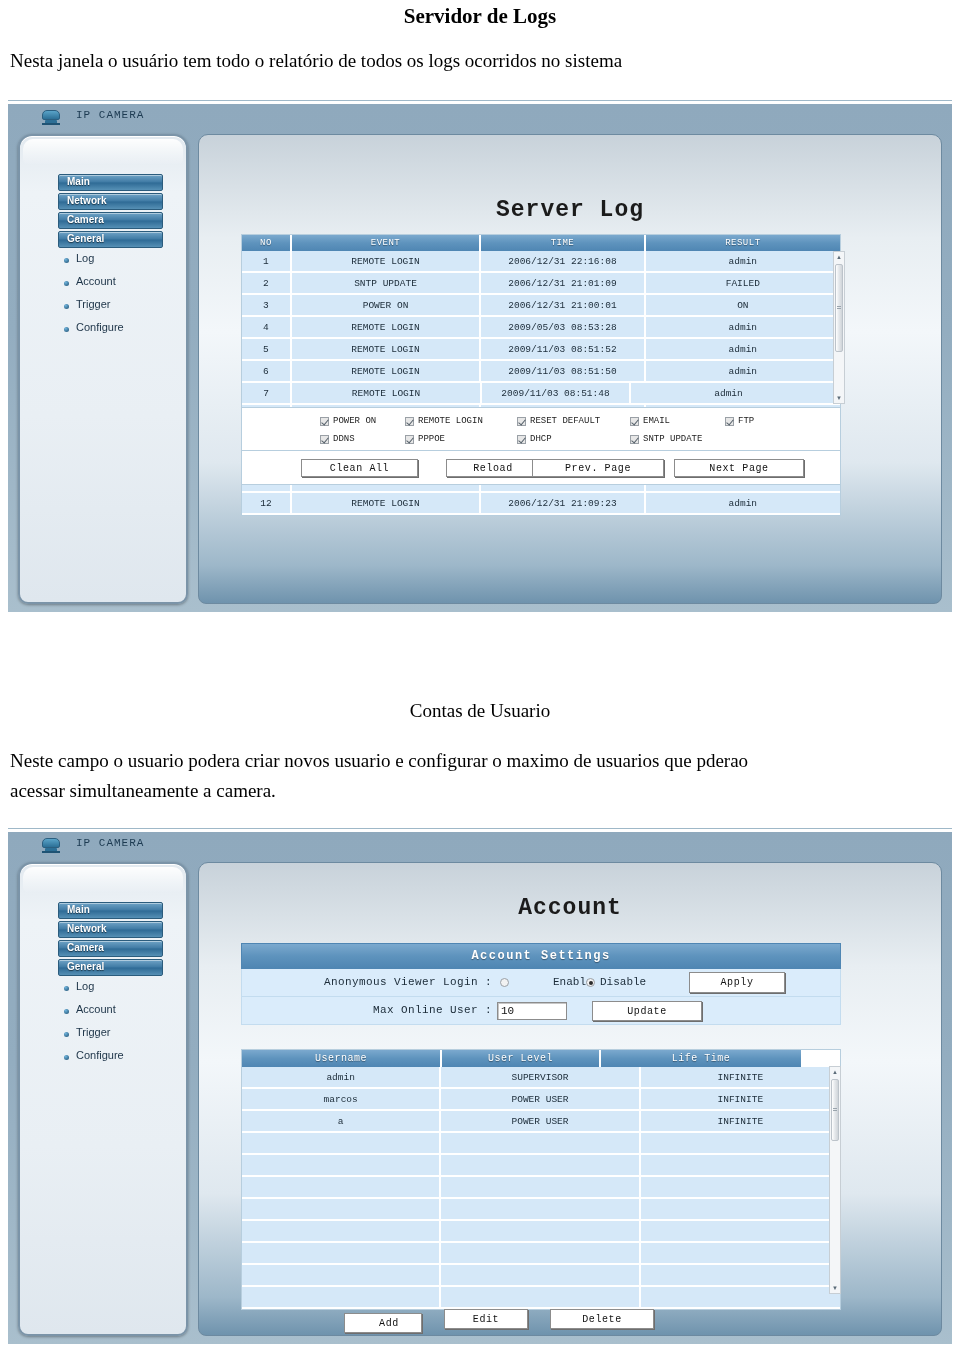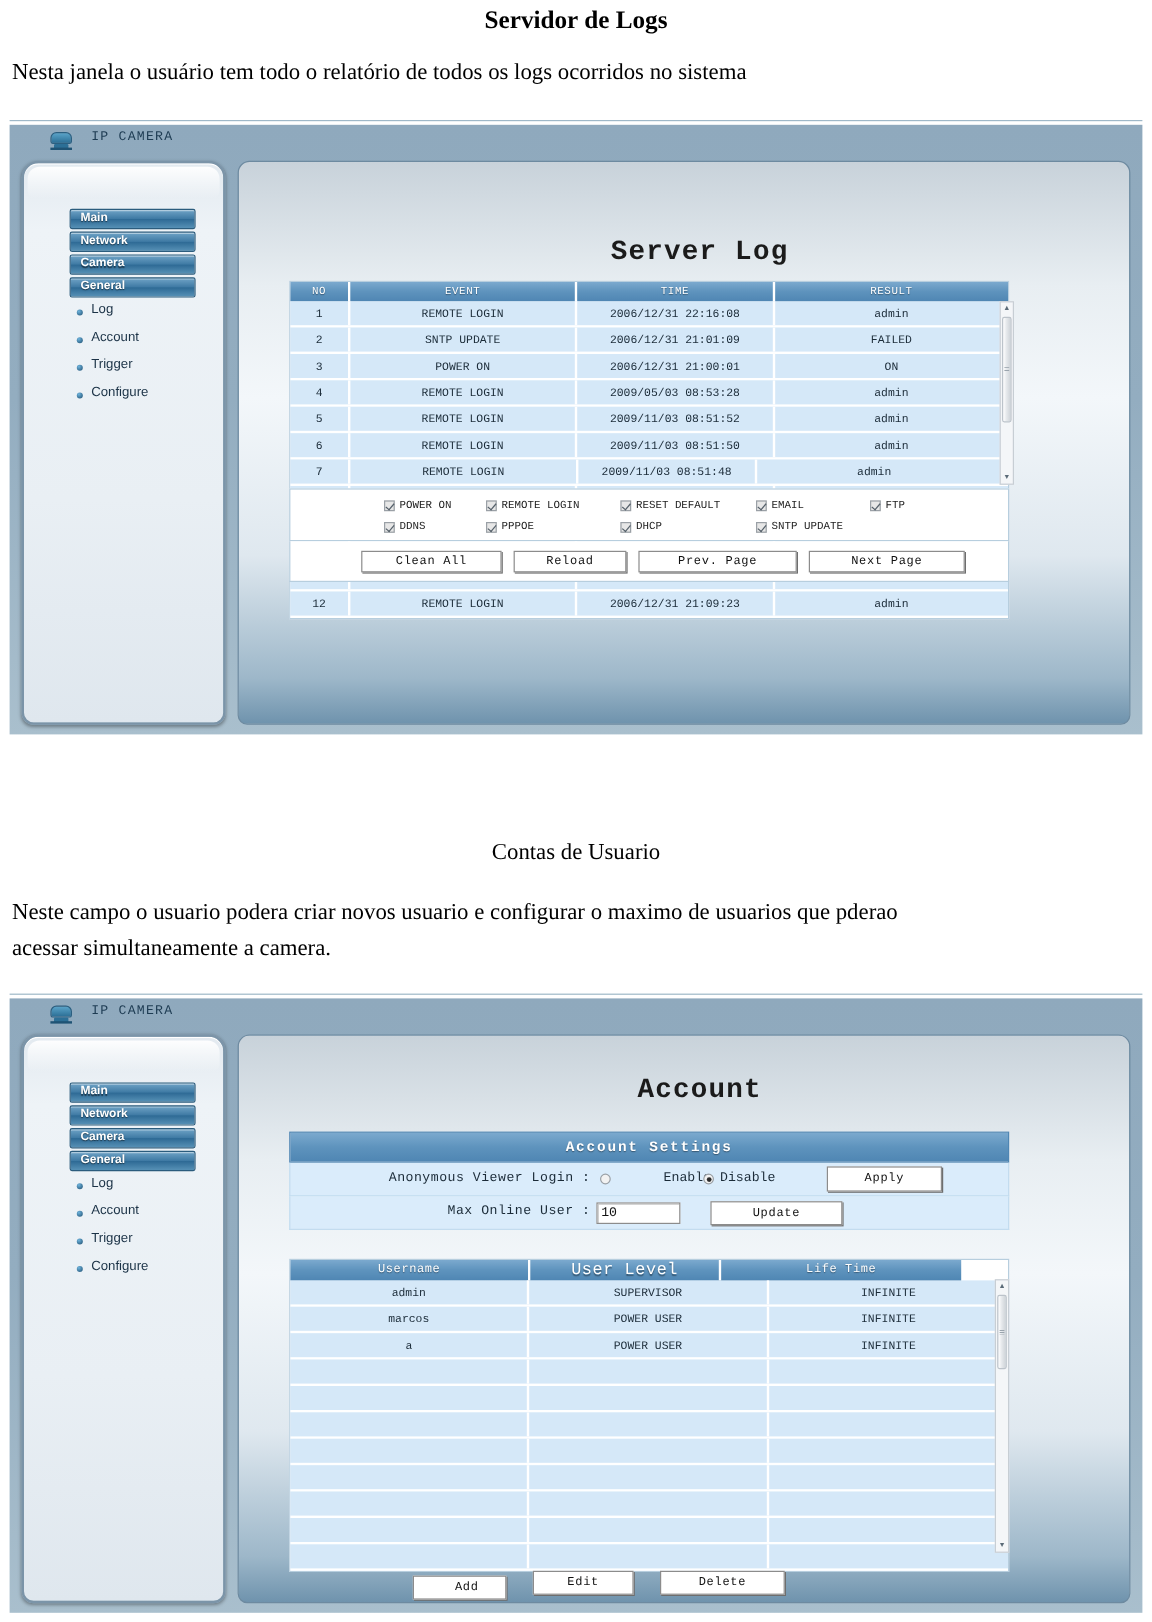--- a/index.html
+++ b/index.html
@@ -95,21 +95,21 @@
   .content-panel{
     position:absolute;
     background:linear-gradient(180deg,#c8d2da 0%, #e8eef2 22%, #f3f7fa 42%, #dfe8ef 70%, #9db7c9 92%, #6f93ad 100%);
     border:1px solid #6d8aa0;border-radius:10px 10px 8px 8px;
     box-sizing:border-box;
     overflow:hidden;
   }
   .panel-heading{
     position:absolute;width:100%;text-align:center;
     font-family:"Liberation Mono", monospace;font-weight:bold;
-    font-size:23px;color:#1b1b1b;letter-spacing:1px;padding-left:13px;
+    font-size:23px;color:#1b1b1b;letter-spacing:1px;
   }
 
   
   .dtable{
     position:absolute;border-collapse:collapse;
     border:1px solid #b7cede;background:#ffffff;
     box-sizing:border-box;
   }
   .dtable .hdr{
     display:flex;height:16px;
@@ -410,21 +410,21 @@
             </div>
             <div class="cbx-item" style="left: 388px; top: 26px;">
               <span class="cbx"></span>
               <span>SNTP UPDATE</span>
             </div>
           </div>
       </div>
 
       <div class="filter-box" style="left:42px;top:316px;width:600px;height:34px;border-top:none;">
         <div class="btn" style="left:59px;top:8px;width:117px;height:18px;">Clean All</div>
-        <div class="btn" style="left:186px;top:8px;width:94px;height:18px;">Reload</div>
+        <div class="btn" style="left:204px;top:8px;width:94px;height:18px;">Reload</div>
         <div class="btn" style="left:290px;top:8px;width:132px;height:18px;">Prev. Page</div>
         <div class="btn" style="left:432px;top:8px;width:130px;height:18px;">Next Page</div>
       </div>
 
     </div>
   </div>
 
   <div class="doc-sub" style="top:700px;">Contas de Usuario</div>
 
   <div class="doc-para" style="left:10px;top:778px;width:945px;">acessar simultaneamente a camera.</div>
@@ -488,21 +488,21 @@
 
       <div class="acct-row" style="left:42px;top:134px;width:600px;height:28px;">
         <div class="acct-label" style="left:0px;top:7px;width:250px;">Max Online User :</div>
         <div class="txtinput" style="left:255px;top:5px;width:70px;height:18px;" title="10">10</div>
         <div class="btn" style="left:350px;top:4px;width:110px;height:20px;">Update</div>
       </div>
 
       <div class="dtable" style="left:42px;top:186px;width:600px;">
         <div class="hdr" style="height:17px;">
           <div class="c" style="width:200px;font-size:10px;">Username</div>
-          <div class="c" style="width:159px;font-size:14px;">User Level</div>
+          <div class="c" style="width:159px;font-size:10px;">User Level</div>
           <div class="c" style="width:200px;font-size:10px;">Life Time</div>
         </div>
         <div id="acct-rows">
             <div class="row" style="height: 20px;">
               <div class="c" style="width: 200px;">admin</div>
               <div class="c" style="width: 200px;">SUPERVISOR</div>
               <div class="c" style="width: 200px;">INFINITE</div>
             </div>
             <div class="row" style="height: 20px;">
               <div class="c" style="width: 200px;">marcos</div>

